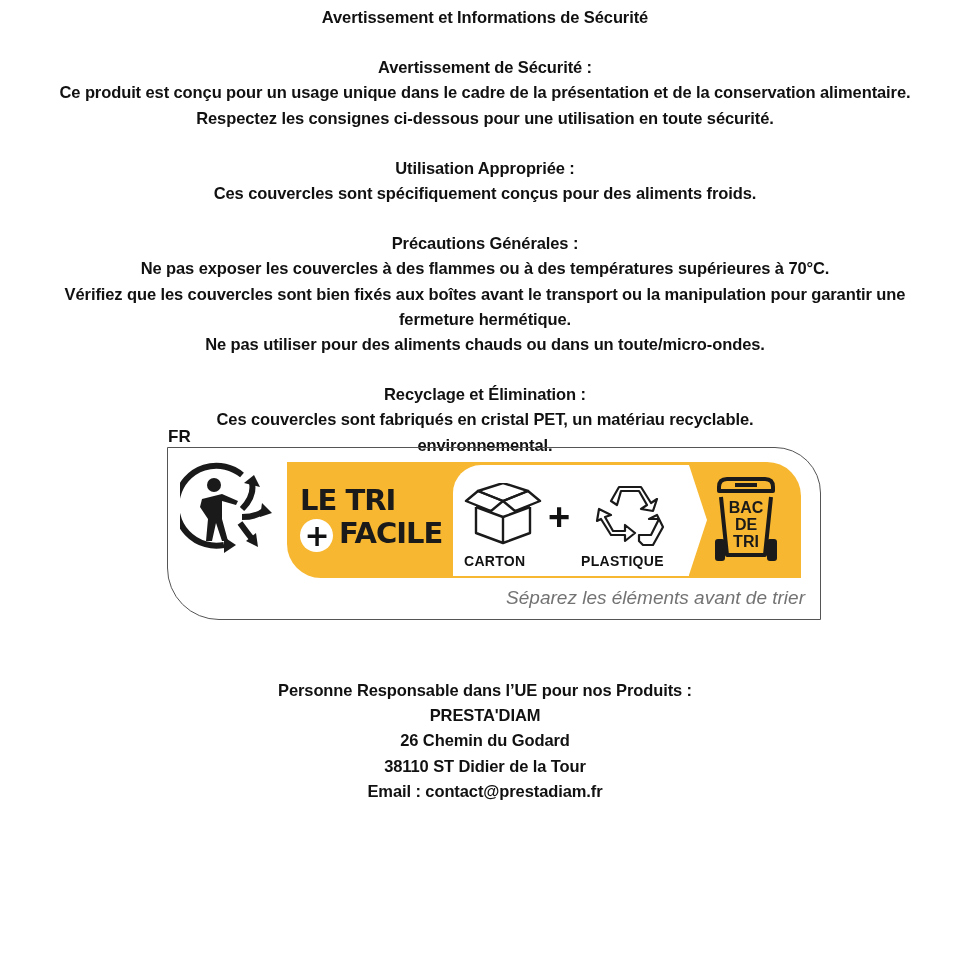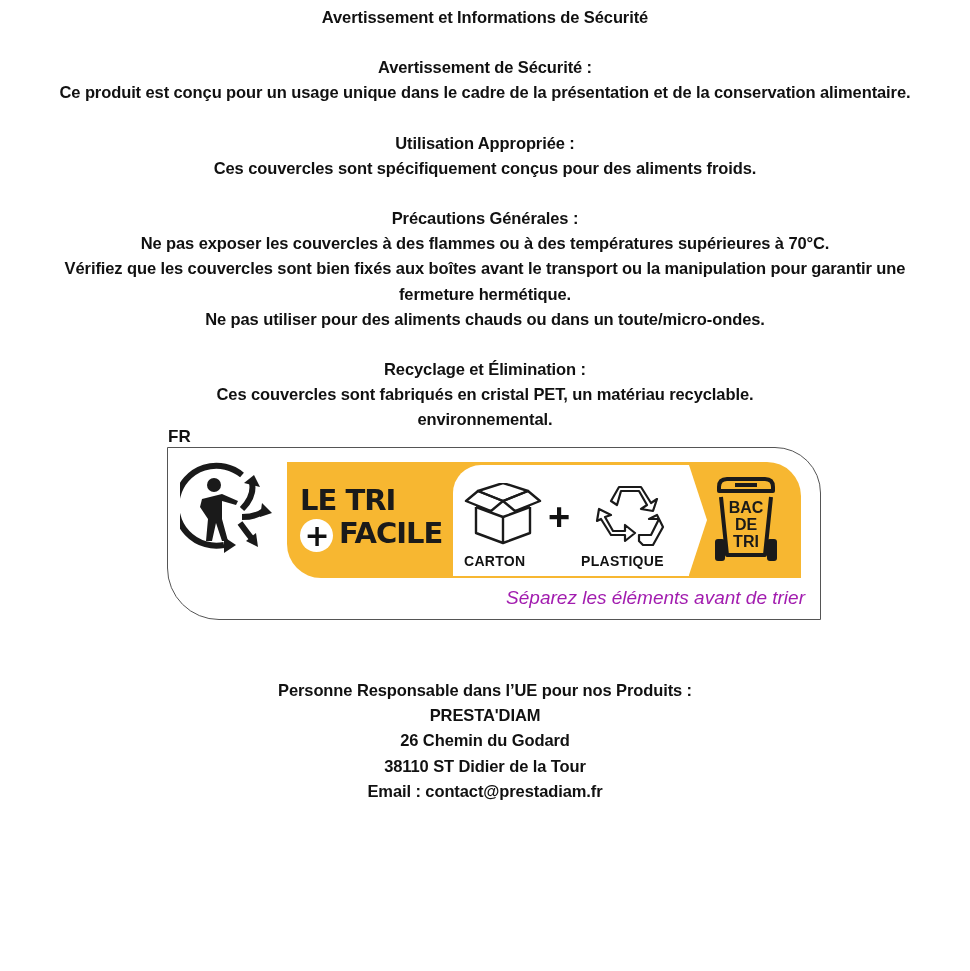--- a/index.html
+++ b/index.html
@@ -20,32 +20,33 @@
   .triman .white-band { position:absolute; left:286px; top:18px; width:236px; height:111px;
                         background:#fff; border-top-left-radius:28px; }
   .triman .arrow { position:absolute; left:522px; top:18px; width:0; height:0;
                    border-top:55.5px solid transparent; border-bottom:55.5px solid transparent;
                    border-left:18px solid #fff; }
   .letri { position:absolute; left:133px; top:37px; font-weight:900; font-size:29px;
            letter-spacing:-1px; color:#1a1a1a; line-height:33px; text-align:left; font-family:"DejaVu Sans", sans-serif; }
   .plus-circle { display:inline-block; width:33px; height:33px; border-radius:50%; background:#fff;
                  color:#111; text-align:center; line-height:33px; font-size:30px; vertical-align:-3px; margin-right:6px; }
   .lbl { position:absolute; font-weight:bold; font-size:14px; letter-spacing:0.3px; }
-  .sep-text { position:absolute; right:16px; bottom:11px; font-style:italic; font-size:19px; color:#a21caf; }
+  .sep-text { position:absolute; right:16px; bottom:11px; font-style:italic; font-size:19px; color:#737373; }
   .bigplus { position:absolute; left:381px; top:55px; font-size:38px; font-weight:900; line-height:30px; }
   svg { position:absolute; }
 </style>
 </head>
 <body>
 
 <div class="doc">
   <p class="title">Avertissement et Informations de Sécurité</p>
   <div class="gap"></div>
   <p>Avertissement de Sécurité :</p>
   <p>Ce produit est conçu pour un usage unique dans le cadre de la présentation et de la conservation alimentaire.</p>
+  <p>Respectez les consignes ci-dessous pour une utilisation en toute sécurité.</p>
   <div class="gap"></div>
   <p>Utilisation Appropriée :</p>
   <p>Ces couvercles sont spécifiquement conçus pour des aliments froids.</p>
   <div class="gap"></div>
   <p>Précautions Générales :</p>
   <p>Ne pas exposer les couvercles à des flammes ou à des températures supérieures à 70°C.</p>
   <p>Vérifiez que les couvercles sont bien fixés aux boîtes avant le transport ou la manipulation pour garantir une</p>
   <p>fermeture hermétique.</p>
   <p>Ne pas utiliser pour des aliments chauds ou dans un toute/micro-ondes.</p>
   <div class="gap"></div>

